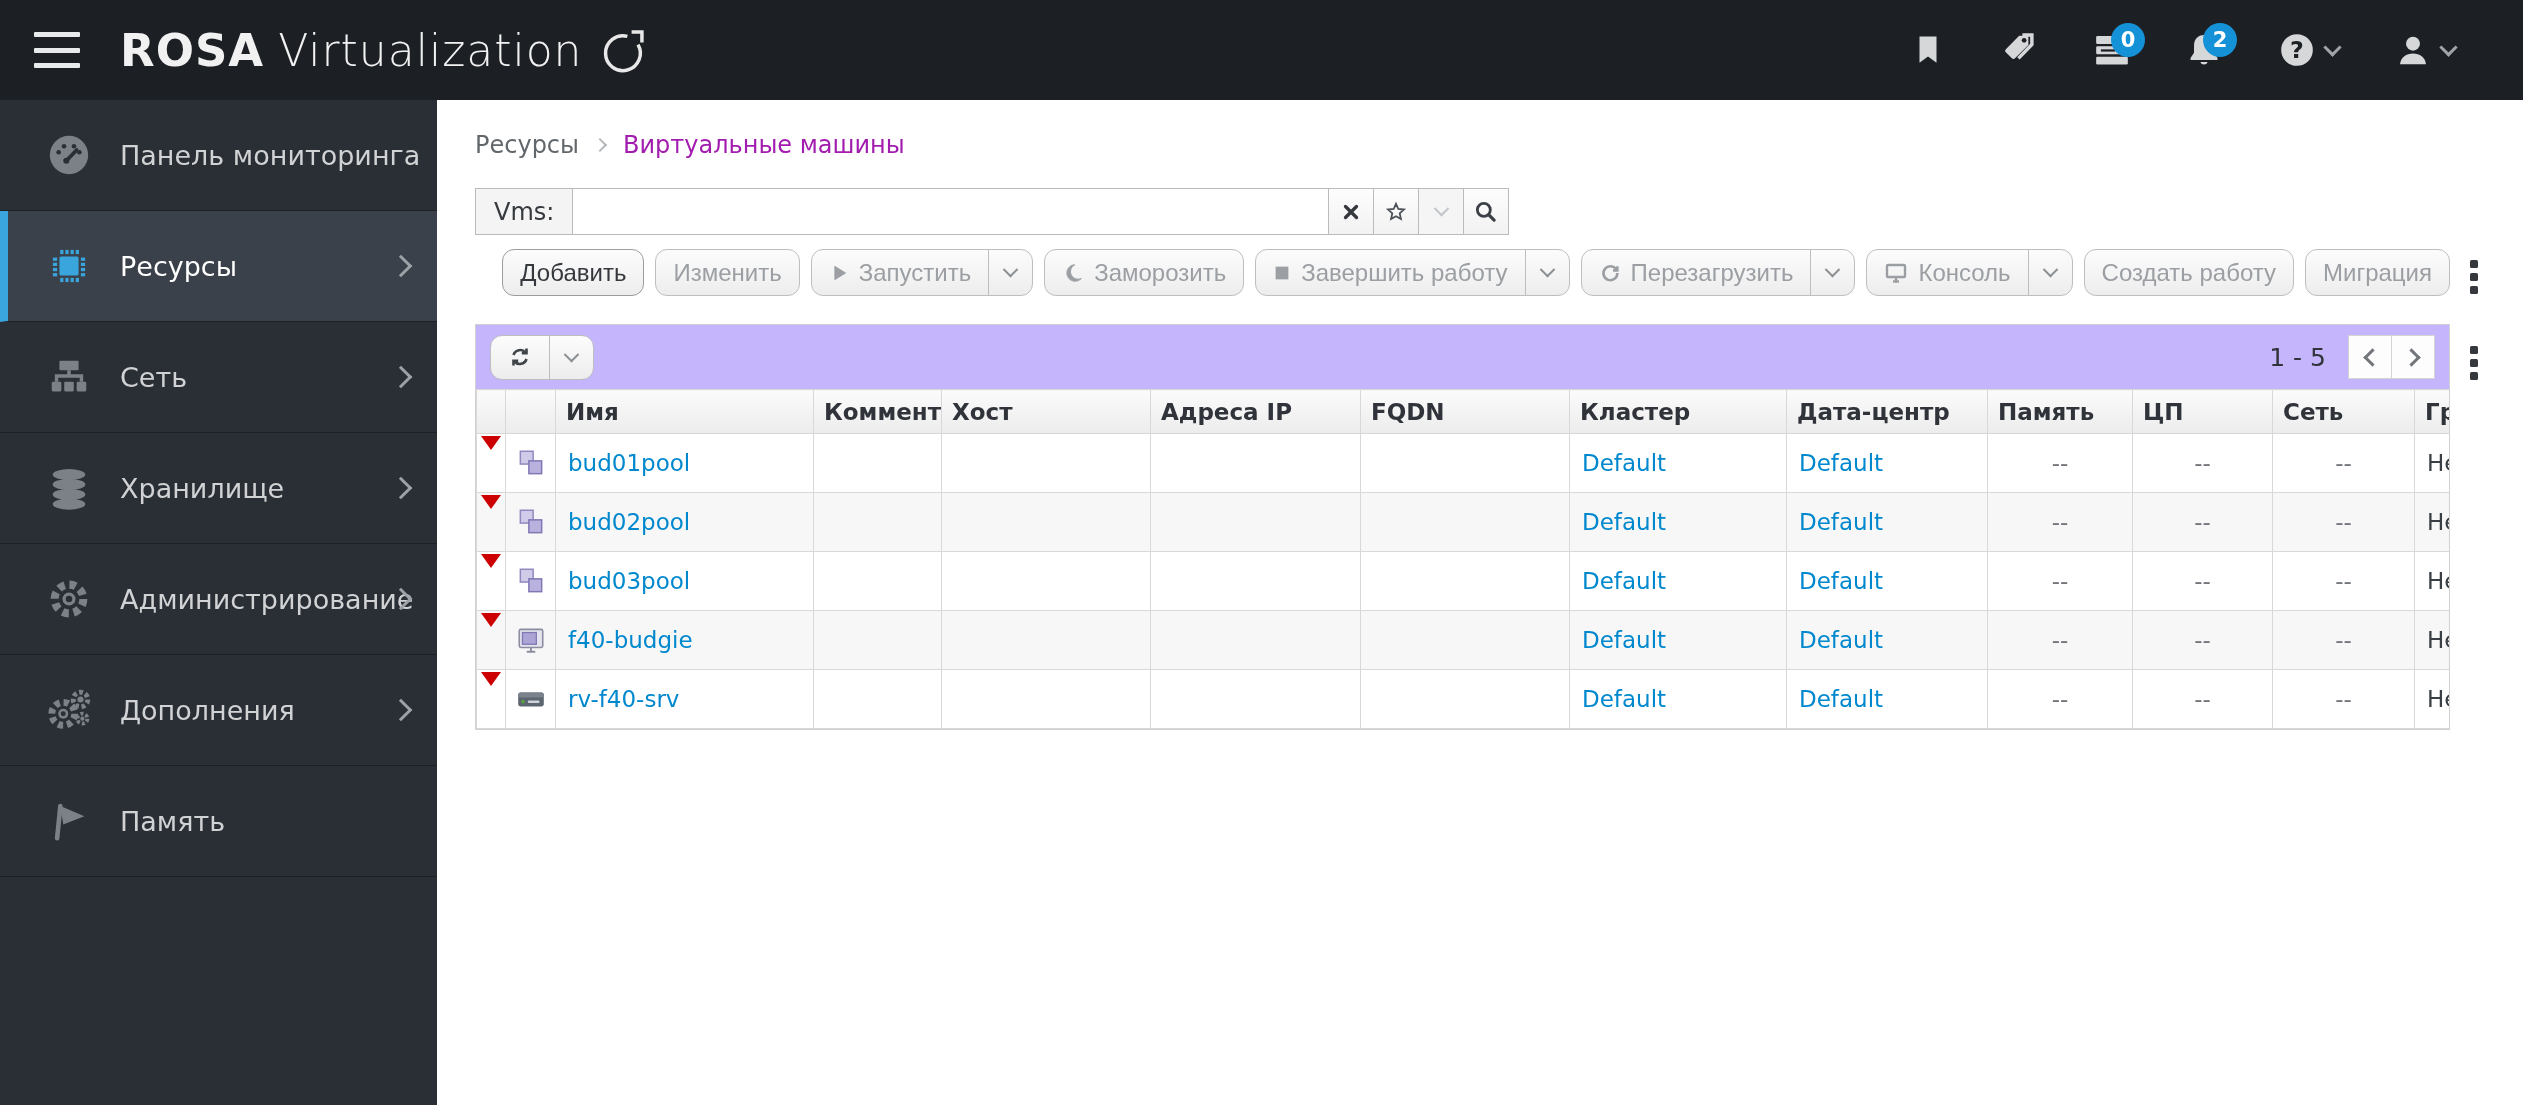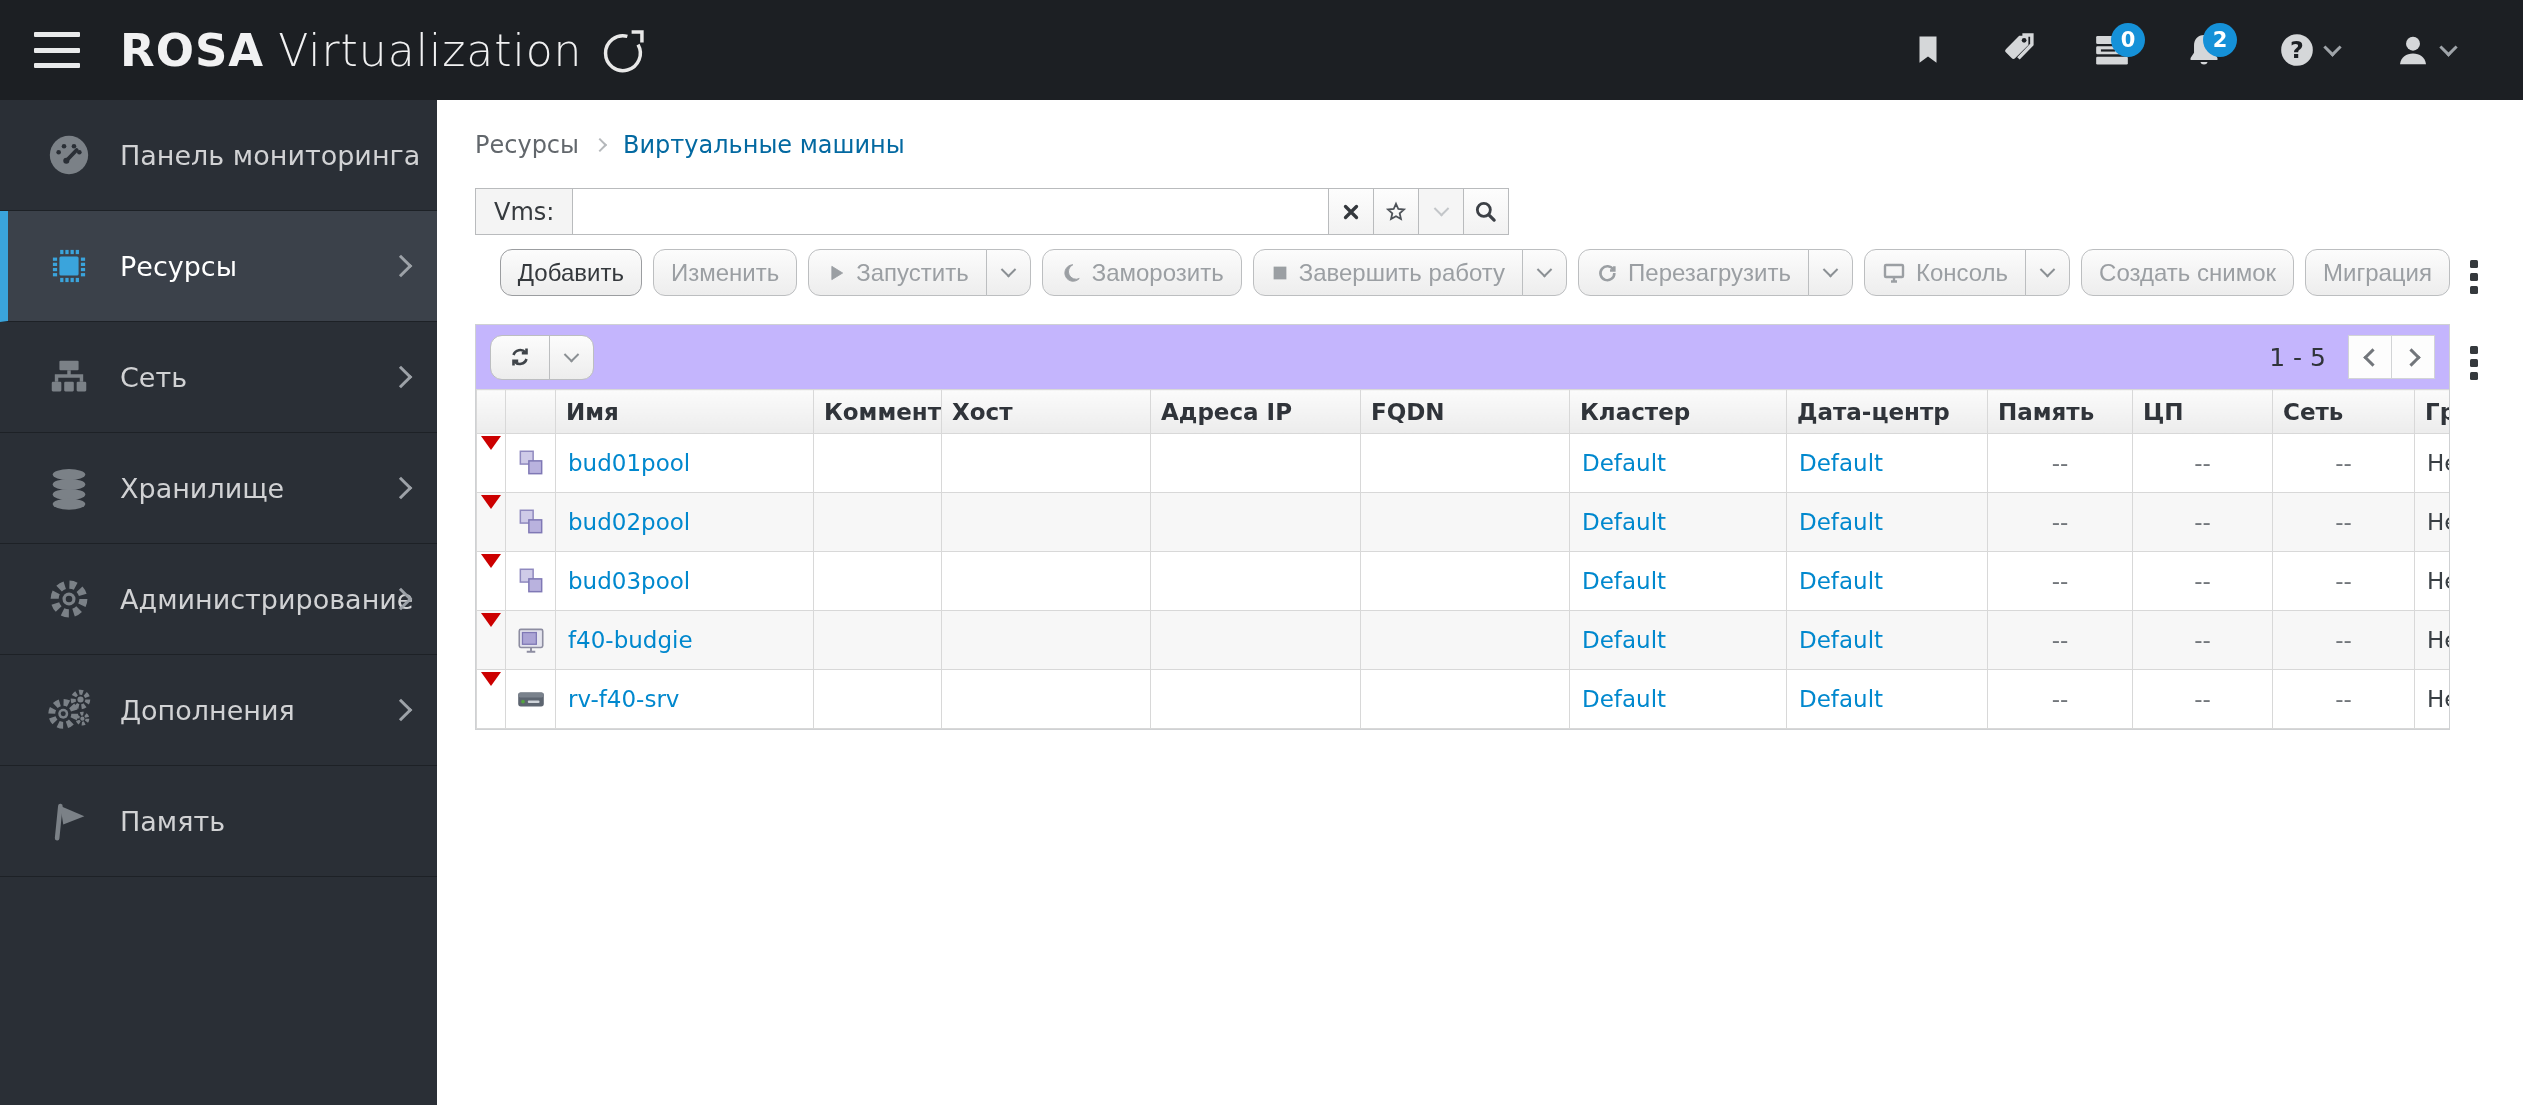--- a/index.html
+++ b/index.html
@@ -41,21 +41,21 @@
     border-right:3px solid #9da2a8; border-top:3px solid #9da2a8;
     transform:translateY(-50%) rotate(45deg); }
 
   
   .main { position:absolute; left:437px; top:100px; width:2086px; height:1005px; background:#fff;
     padding:28px 0 0 38px; }
   .breadcrumb { display:flex; align-items:center; font-size:24px; height:34px; }
   .crumb-parent { color:#62676c; }
   .crumb-sep { width:10px; height:10px; border-right:2.5px solid #b5b8bb; border-top:2.5px solid #b5b8bb;
     transform:rotate(45deg); margin:0 18px 0 16px; }
-  .crumb-current { color:#0369a1; cursor:pointer;text-align:center; }
+  .crumb-current { color:#a21caf; cursor:pointer;text-align:center; }
 
   
   .searchbar { margin-top:26px; display:flex; height:47px; width:1034px; }
   .search-label { background:#f4f4f4; border:1px solid #b9bbbd; border-right:none; display:flex;
     align-items:center; padding:0 18px; font-size:24px; color:#363a3e; }
   .search-input { flex:1; border:1px solid #b9bbbd; font-size:24px; padding:0 14px; outline:none;
     color:#363a3e; background:#fff; }
   .search-btn { width:45px; border:1px solid #b9bbbd; border-left:none; background:linear-gradient(#fdfdfd,#f2f2f2);
     display:flex; align-items:center; justify-content:center; cursor:pointer; }
   .search-btn.disabled { background:#f5f5f5; cursor:default; }
@@ -355,21 +355,21 @@
         <svg width="24" height="24" viewBox="0 0 24 24">
           <rect x="3" y="4" width="18" height="12" rx="1" fill="none" stroke-width="2.4"></rect>
           <path d="M9 20.5h6M12 16v4.5" fill="none" stroke-width="2.4"></path>
         </svg>
         <span>Консоль</span>
       </button>
       <button class="btn disabled drop">
           <span class="chev-sm"></span>
         </button>
     </span>
-    <button class="btn disabled">Создать снимок</button>
+    <button class="btn disabled">Создать работу</button>
     <button class="btn disabled">Миграция</button>
     <span class="kebab">
         <i></i>
         <i></i>
         <i></i>
       </span>
   </div>
 
   <div class="grid-wrap">
     <div class="grid-panel">

